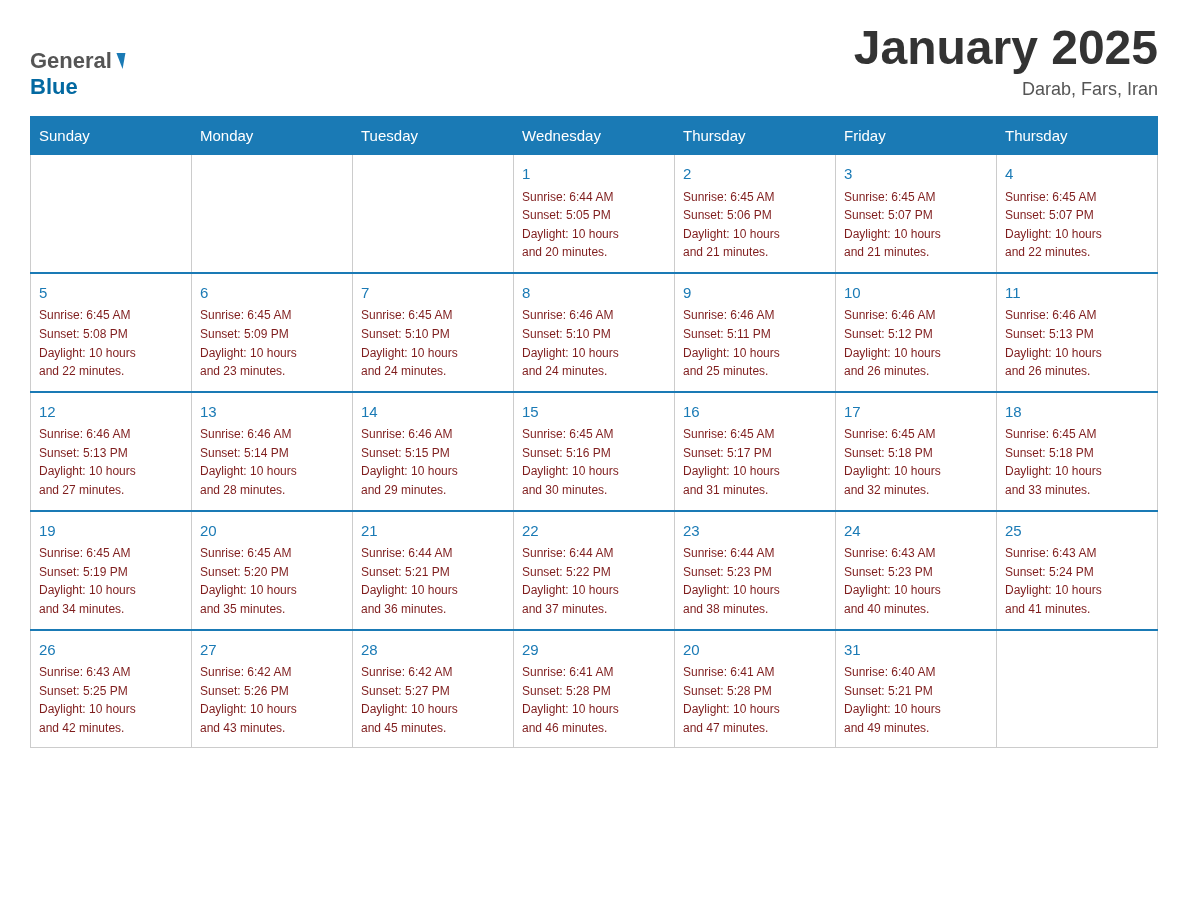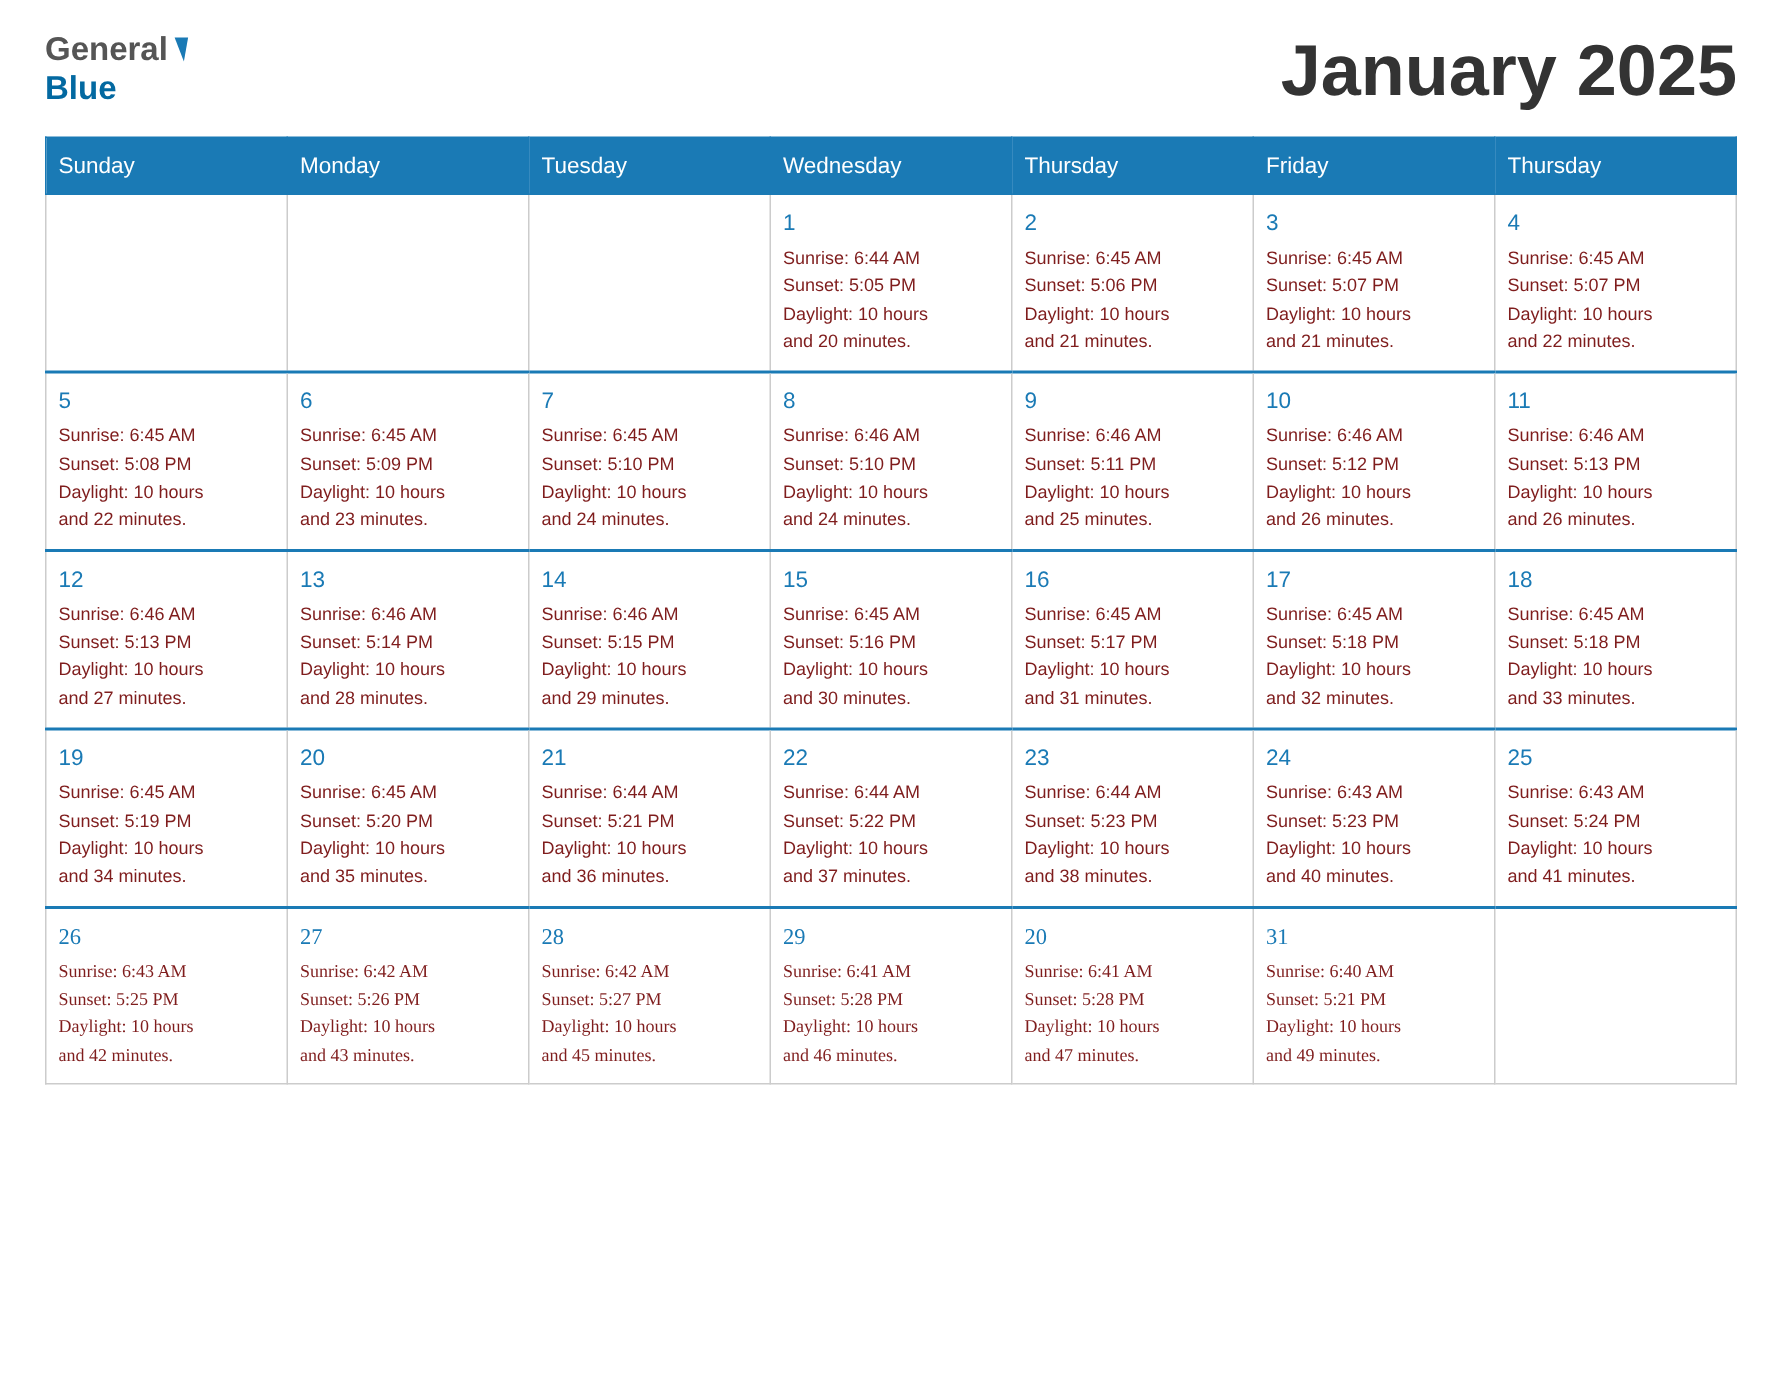--- a/index.html
+++ b/index.html
@@ -6,21 +6,21 @@
     body {
       font-family: Arial, sans-serif;
       background: #fff;
       padding: 20px 30px;
       width: 1188px;
       min-height: 918px;
     }
     .header {
       display: flex;
       justify-content: space-between;
-      align-items: flex-start;
+      align-items: flex-end;
       margin-bottom: 16px;
     }
     .title-section {
       text-align: right;
     }
     .calendar-title {
       font-size: 48px;
       font-weight: bold;
       color: #333;
     }
@@ -51,21 +51,20 @@
       min-height: 90px;
       font-size: 12.5px;
       color: #333;
       line-height: 1.5;
     }
     .calendar-table tr td {
       border-bottom: 2px solid #1a7ab5;
     }
     .calendar-table tr:last-child td {
       border-bottom: 1px solid #ccc;
-      font-family: Liberation Serif, serif;
     }
     .day-num {
       font-size: 15px;
       color: #1a7ab5;
       font-weight: normal;
       display: block;
       margin-bottom: 2px;
     }
     .day-info {
       font-size: 12px;
@@ -114,20 +113,21 @@
     <div class="logo-line1">
       <span class="logo-general">General</span>
       <span class="logo-arrow"></span>
     </div>
     <div>
       <span class="logo-blue">Blue</span>
     </div>
   </div>
   <div class="title-section">
     <div class="calendar-title">January 2025</div>
+    <div class="calendar-subtitle">Darab, Fars, Iran</div>
   </div>
 </div>
 
 <table class="calendar-table">
   <thead>
     <tr>
     <th>Sunday</th>
         <th>Monday</th>
         <th>Tuesday</th>
         <th>Wednesday</th>

